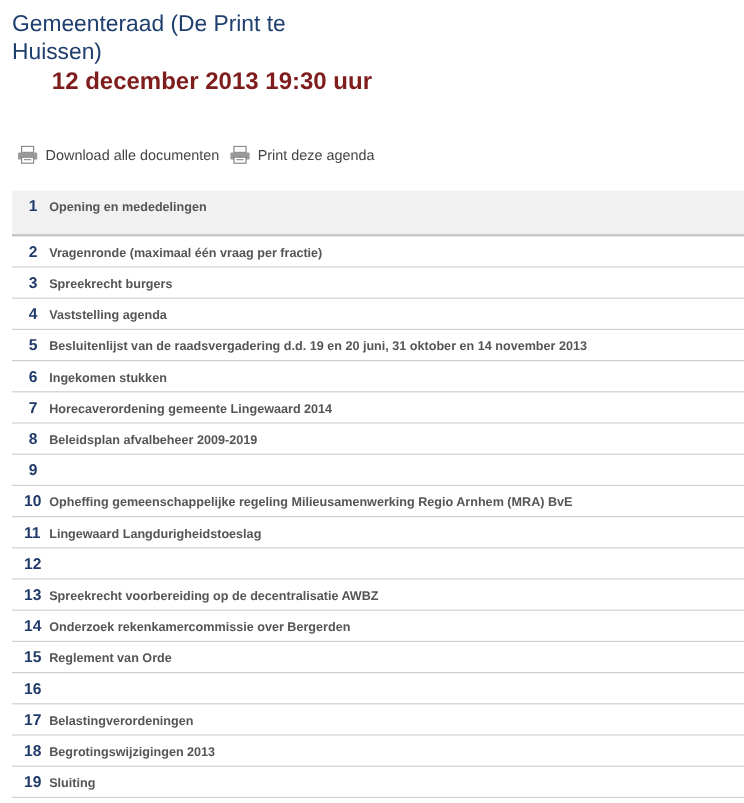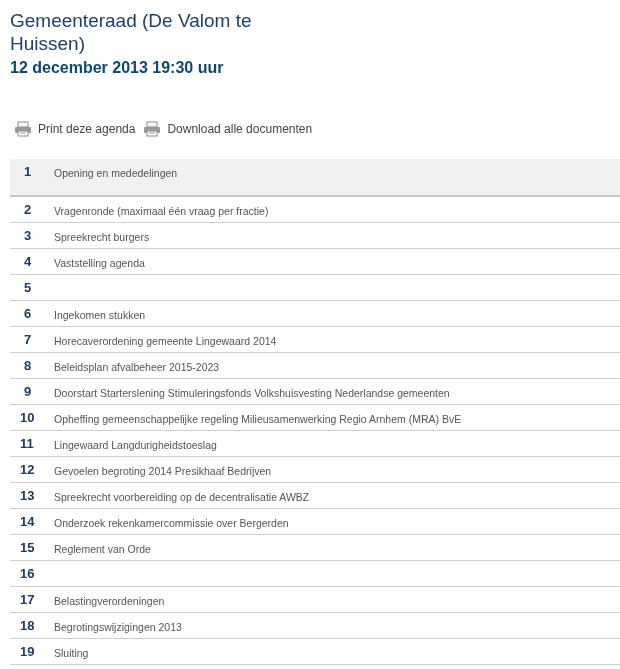--- a/index.html
+++ b/index.html
@@ -21,25 +21,26 @@
       width: 300px;
     }
     .title {
       color: #1f3f6e;
       font-size: 19px;
       line-height: 23px;
       margin: 0;
       font-weight: normal;
     }
     .datetime {
-      color: #0c4a6e;
-      font-size: 16px;
+      color: #7f1d1d;
+      font-size: 20px;
       line-height: 26px;
       font-weight: bold;
       margin: 0;
+      text-align: right;
     }
     .actions {
       position: absolute;
       left: 14px;
       top: 121px;
       display: flex;
       align-items: center;
       font-size: 12px;
       color: #444444;
     }
@@ -83,67 +84,67 @@
       box-sizing: border-box;
       color: #1f3a68;
       font-weight: bold;
       font-size: 13px;
       line-height: 13px;
       margin-top: 6px;
       flex-shrink: 0;
     }
     .item-title {
       color: #555555;
-      font-weight: normal;
+      font-weight: bold;
       font-size: 10.5px;
       line-height: 12px;
       margin-top: 8px;
-      margin-left: 13px;
+      margin-left: 0px;
       padding-left: 0;
       white-space: nowrap;
     }
     .agenda-item .item-title { padding-left: 0; }
     .num-wrap {
       width: 31px;
       flex-shrink: 0;
       display: flex;
       justify-content: flex-start;
       padding-left: 14px;
       box-sizing: border-box;
     }
     .num-wrap .item-number { width: auto; text-align: left; }
     .agenda-item.double .num-wrap { padding-left: 10px; }
   </style>
 </head>
 <body>
 
 <div class="header">
-  <h1 class="title">Gemeenteraad (De Valom te Huissen)</h1>
+  <h1 class="title">Gemeenteraad (De Print te Huissen)</h1>
   <h2 class="datetime">12 december 2013 19:30 uur</h2>
 </div>
 
 <div class="actions">
+  <div class="action">
+    <svg class="printer-icon" viewBox="0 0 18 16">
+      <rect x="4" y="1" width="10" height="5" fill="#ffffff" stroke="#8a8a8a" stroke-width="1"></rect>
+      <rect x="1" y="6" width="16" height="6" rx="1" fill="#9a9a9a"></rect>
+      <rect x="4" y="10" width="10" height="5" fill="#ffffff" stroke="#8a8a8a" stroke-width="1"></rect>
+      <line x1="6" y1="12" x2="12" y2="12" stroke="#9a9a9a" stroke-width="1"></line>
+    </svg>
+    <span>Download alle documenten</span>
+  </div>
   <div class="action">
     <svg class="printer-icon" viewBox="0 0 18 16">
       <rect x="4" y="1" width="10" height="5" fill="#ffffff" stroke="#8a8a8a" stroke-width="1"></rect>
       <rect x="1" y="6" width="16" height="6" rx="1" fill="#9a9a9a"></rect>
       <rect x="4" y="10" width="10" height="5" fill="#ffffff" stroke="#8a8a8a" stroke-width="1"></rect>
       <line x1="6" y1="12" x2="12" y2="12" stroke="#9a9a9a" stroke-width="1"></line>
     </svg>
     <span>Print deze agenda</span>
   </div>
-  <div class="action">
-    <svg class="printer-icon" viewBox="0 0 18 16">
-      <rect x="4" y="1" width="10" height="5" fill="#ffffff" stroke="#8a8a8a" stroke-width="1"></rect>
-      <rect x="1" y="6" width="16" height="6" rx="1" fill="#9a9a9a"></rect>
-      <rect x="4" y="10" width="10" height="5" fill="#ffffff" stroke="#8a8a8a" stroke-width="1"></rect>
-      <line x1="6" y1="12" x2="12" y2="12" stroke="#9a9a9a" stroke-width="1"></line>
-    </svg>
-    <span>Download alle documenten</span>
-  </div>
 </div>
 
 <ul class="agenda-list">
   <li class="agenda-item first">
       <div class="num-wrap">
         <span class="item-number">1</span>
       </div>
       <span class="item-title">Opening en mededelingen</span>
     </li>
   <li class="agenda-item">
@@ -161,62 +162,61 @@
   <li class="agenda-item">
       <div class="num-wrap">
         <span class="item-number">4</span>
       </div>
       <span class="item-title">Vaststelling agenda</span>
     </li>
   <li class="agenda-item">
       <div class="num-wrap">
         <span class="item-number">5</span>
       </div>
+      <span class="item-title">Besluitenlijst van de raadsvergadering d.d. 19 en 20 juni, 31 oktober en 14 november 2013</span>
     </li>
   <li class="agenda-item">
       <div class="num-wrap">
         <span class="item-number">6</span>
       </div>
       <span class="item-title">Ingekomen stukken</span>
     </li>
   <li class="agenda-item">
       <div class="num-wrap">
         <span class="item-number">7</span>
       </div>
       <span class="item-title">Horecaverordening gemeente Lingewaard 2014</span>
     </li>
   <li class="agenda-item">
       <div class="num-wrap">
         <span class="item-number">8</span>
       </div>
-      <span class="item-title">Beleidsplan afvalbeheer 2015-2023</span>
+      <span class="item-title">Beleidsplan afvalbeheer 2009-2019</span>
     </li>
   <li class="agenda-item">
       <div class="num-wrap">
         <span class="item-number">9</span>
       </div>
-      <span class="item-title">Doorstart Starterslening Stimuleringsfonds Volkshuisvesting Nederlandse gemeenten</span>
     </li>
   <li class="agenda-item double">
       <div class="num-wrap">
         <span class="item-number">10</span>
       </div>
       <span class="item-title">Opheffing gemeenschappelijke regeling Milieusamenwerking Regio Arnhem (MRA) BvE</span>
     </li>
   <li class="agenda-item double">
       <div class="num-wrap">
         <span class="item-number">11</span>
       </div>
       <span class="item-title">Lingewaard Langdurigheidstoeslag</span>
     </li>
   <li class="agenda-item double">
       <div class="num-wrap">
         <span class="item-number">12</span>
       </div>
-      <span class="item-title">Gevoelen begroting 2014 Presikhaaf Bedrijven</span>
     </li>
   <li class="agenda-item double">
       <div class="num-wrap">
         <span class="item-number">13</span>
       </div>
       <span class="item-title">Spreekrecht voorbereiding op de decentralisatie AWBZ</span>
     </li>
   <li class="agenda-item double">
       <div class="num-wrap">
         <span class="item-number">14</span>

